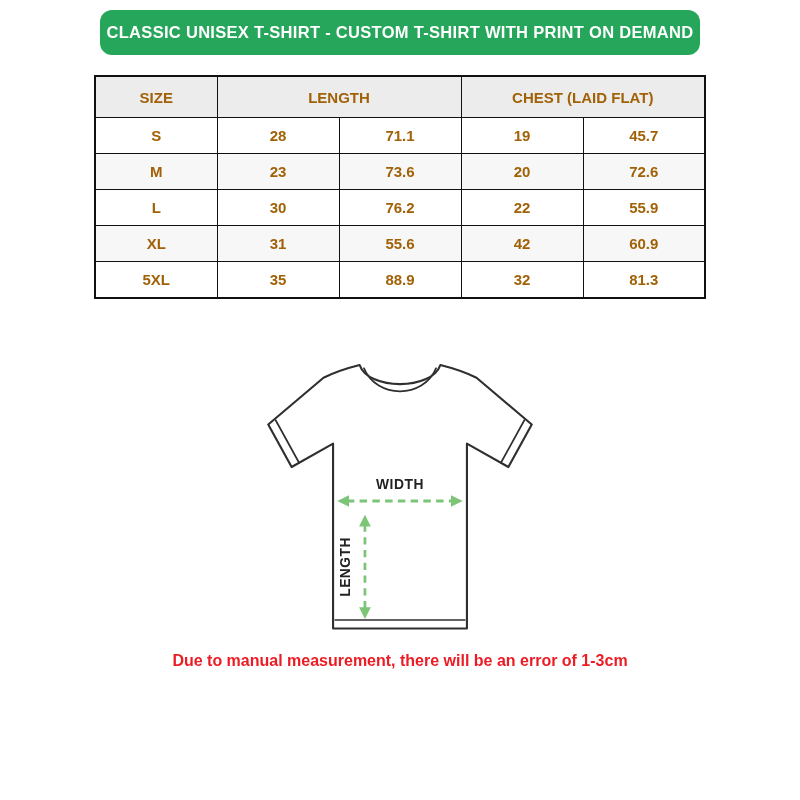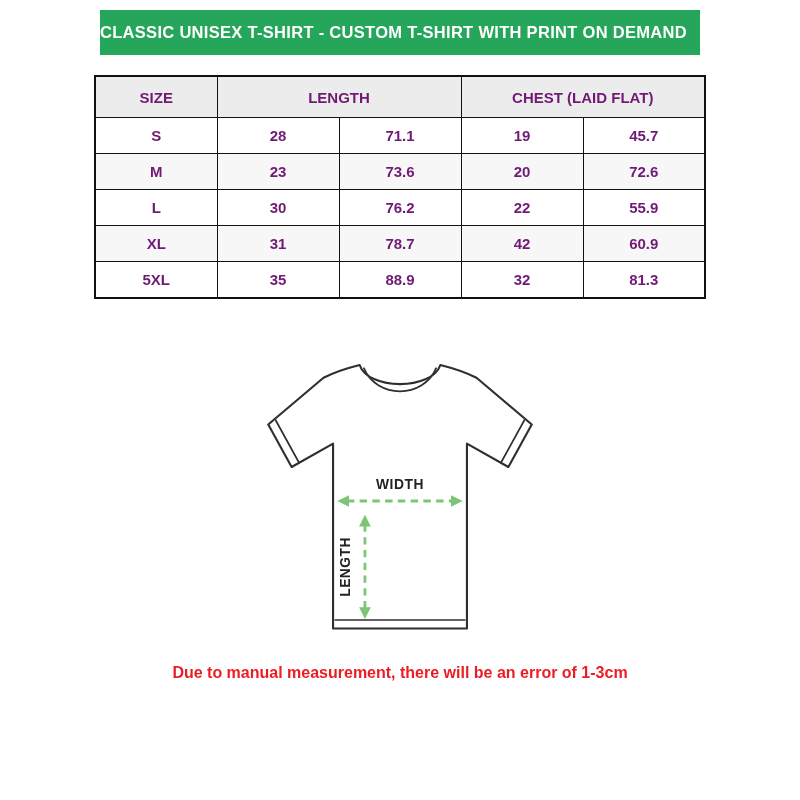--- a/index.html
+++ b/index.html
@@ -2,42 +2,42 @@
 <html style="--banner-green: #26A65B; --arrow-green: #7CC576; --note-red: #ED1C24;"><head>
 <meta charset="utf-8">
 <style>
   html,body{margin:0;padding:0;background:#ffffff;}
   body{font-family:"Liberation Sans","DejaVu Sans",sans-serif;}
   .page{width:800px;height:800px;background:#fff;display:flex;flex-direction:column;align-items:center;overflow:hidden;position:relative;}
 
   .banner{
     margin-top:10px;width:600px;height:45px;
     background:var(--banner-green,#26A65B);
-    color:#ffffff;display:flex;align-items:center;justify-content:flex-start;
-    font-weight:bold;font-size:16.5px;letter-spacing:.3px;text-align:center;
+    color:#ffffff;display:flex;align-items:center;justify-content:center;
+    font-weight:bold;font-size:16.5px;letter-spacing:.3px;text-align:center;border-radius:12px;
   }
 
   table.size-chart{margin-top:20px;width:612px;border-collapse:collapse;border:2px solid #111;table-layout:fixed;}
   table.size-chart th,table.size-chart td{
-    border:1px solid #111;text-align:center;color:#701a75;
+    border:1px solid #111;text-align:center;color:#a16207;
     font-weight:700;font-size:15px;padding:0;
   }
   table.size-chart th{height:40px;background:#ececec;}
   table.size-chart td{height:35px;}
   table.size-chart tbody tr:nth-child(even){background:#f7f7f7;}
 
   .diagram-wrap{margin-top:34px;display:flex;justify-content:flex-end;}
   .tee-outline{fill:#ffffff;stroke:#2f2f2f;stroke-width:2;stroke-linejoin:round;}
   .tee-stitch{fill:none;stroke:#2f2f2f;stroke-width:1.6;stroke-linecap:round;}
   .arrow-line{stroke:var(--arrow-green,#7CC576);stroke-width:2.6;stroke-dasharray:7 5;fill:none;}
   .arrow-head{fill:var(--arrow-green,#7CC576);stroke:none;}
   .dim-label{font-family:"Liberation Sans",sans-serif;font-size:13px;font-weight:bold;fill:#222;letter-spacing:.5px;}
 
   .note{
-    margin-top:12px;color:var(--note-red,#ED1C24);
+    color:var(--note-red,#ED1C24);
     font-weight:bold;font-size:16px;text-align:center;
   }
 </style>
 </head>
 <body>
 
 <div class="page">
 
   <div class="banner">
     <span>CLASSIC UNISEX T-SHIRT - CUSTOM T-SHIRT WITH PRINT ON DEMAND</span>
@@ -76,21 +76,21 @@
       <tr>
         <td>L</td>
         <td>30</td>
         <td>76.2</td>
         <td>22</td>
         <td>55.9</td>
       </tr>
       <tr>
         <td>XL</td>
         <td>31</td>
-        <td>78.7</td>
+        <td>55.6</td>
         <td>42</td>
         <td>60.9</td>
       </tr>
       <tr>
         <td>5XL</td>
         <td>35</td>
         <td>88.9</td>
         <td>32</td>
         <td>81.3</td>
       </tr>

